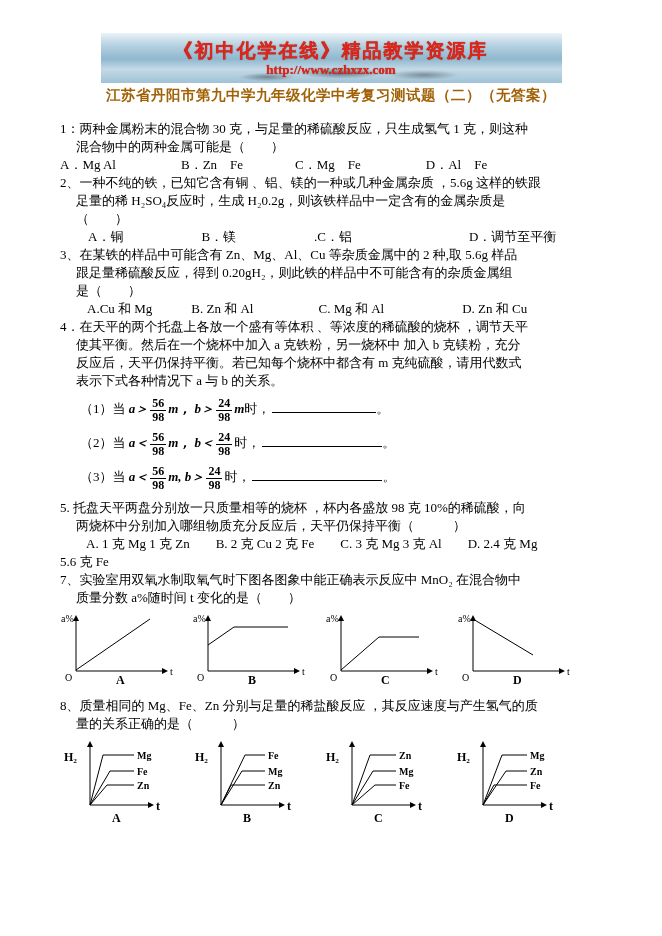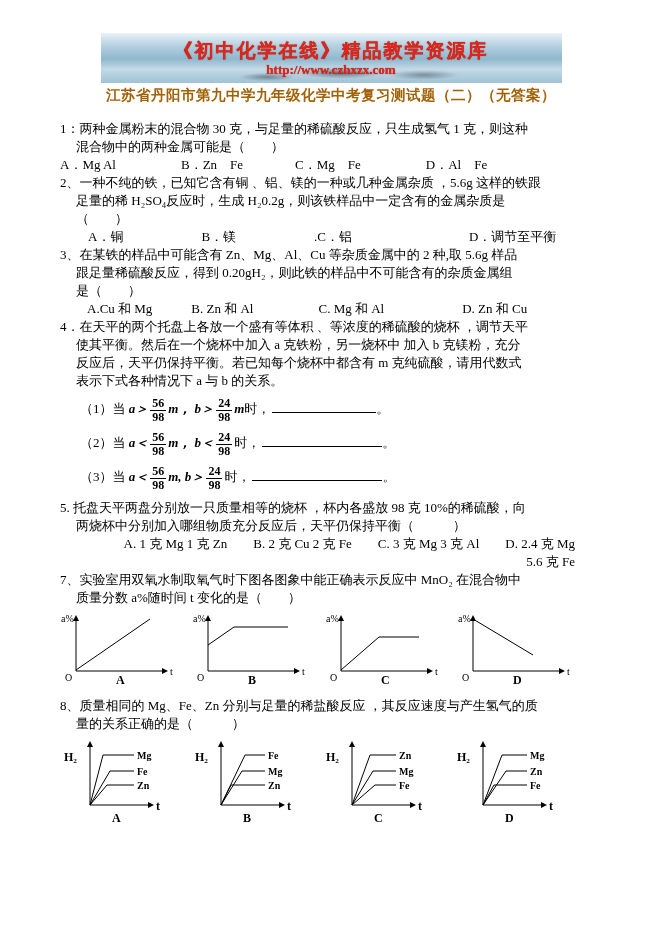--- a/index.html
+++ b/index.html
@@ -22,21 +22,21 @@
   .banner-url{font-size:13px;font-weight:bold;color:#e0251a;margin-top:-2px;text-shadow:0 0 1px #8a0f05;}
   .doc-title{
     color:#a16207;font-weight:bold;font-size:14.5px;text-align:center;
     margin:2px 0 15px;letter-spacing:.5px;
   }
   .page{padding:0 87px 0 60px;}
   .t{font-size:13px;line-height:18px;margin:0;}
   .hang{padding-left:16px;text-indent:-16px;white-space:pre-line;}
   .opt2{margin-left:28px;}
   .opt3{margin-left:27px;}
-  .firstindent{text-indent:26px;white-space:pre-line;text-align:right;}
+  .firstindent{text-indent:26px;white-space:pre-line;}
   .preline{white-space:pre-line;}
   .q4-items{margin-left:20px;}
   .q4-item{margin:7px 0;font-size:13px;}
   .var{font-weight:bold;font-style:italic;}
   .frac{
     display:inline-flex;flex-direction:column;vertical-align:middle;text-align:center;
     font-weight:bold;line-height:1.08;font-size:12px;margin:0 2px;
   }
   .frac .num{border-bottom:1px solid #000;padding:0 2px;}
   .blank{display:inline-block;width:104px;border-bottom:1px solid #000;height:13px;vertical-align:baseline;margin-left:2px;}

